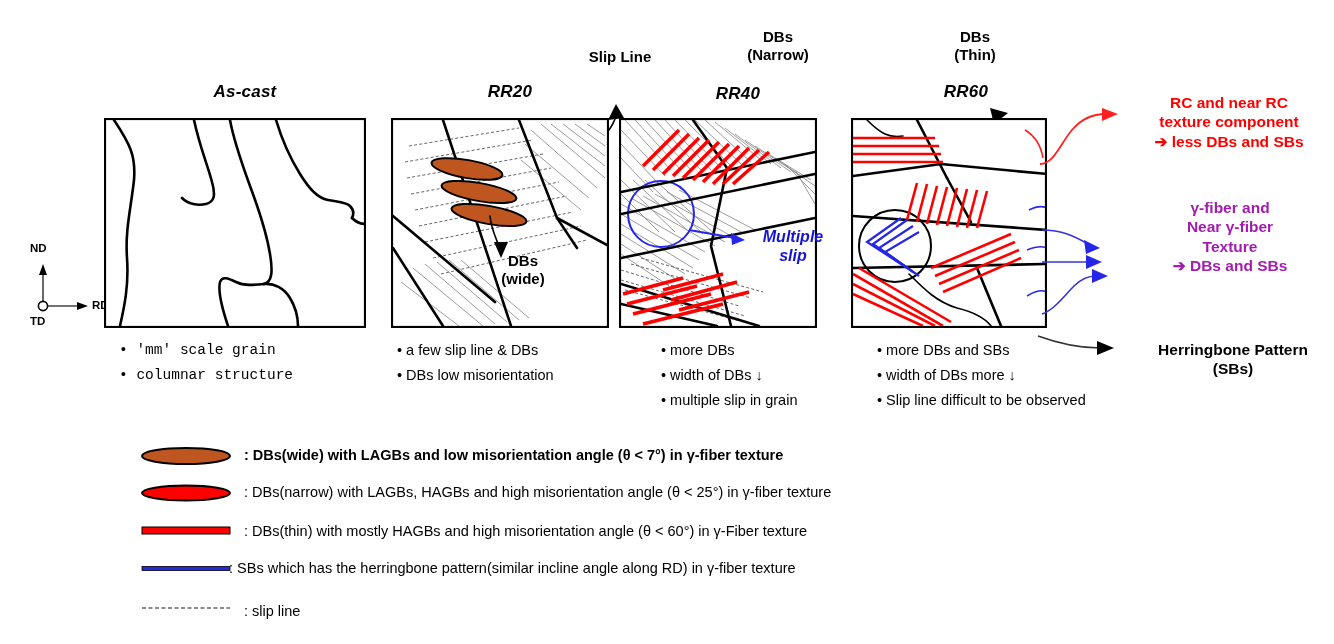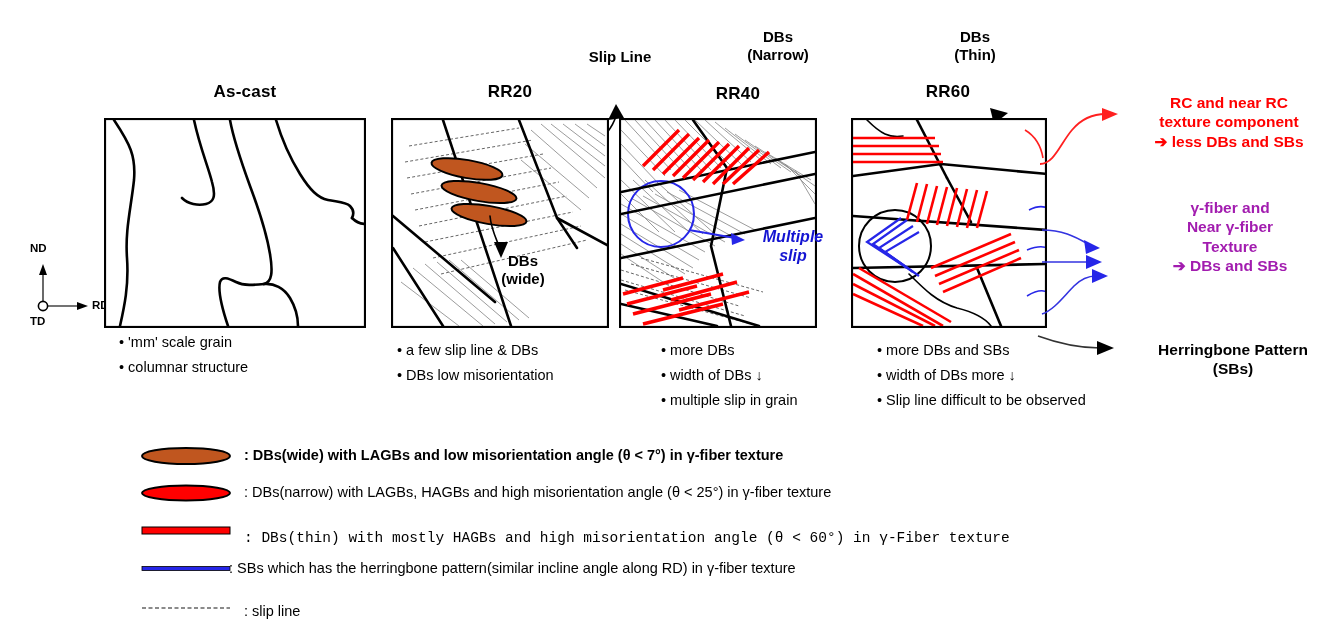--- a/index.html
+++ b/index.html
@@ -3,21 +3,21 @@
 <meta charset="utf-8">
 <style>
   html,body{margin:0;padding:0;}
   body{
     width:1334px;height:644px;background:#fff;
     font-family:"Liberation Sans", sans-serif;
     color:#000;overflow:hidden;position:relative;
   }
   .abs{position:absolute;}
   .panel-title{
-    font-size:17px;font-weight:bold;text-align:center;
+    font-size:17px;font-weight:bold;font-style:italic;text-align:center;
     letter-spacing:.2px;white-space:nowrap;
   }
   .callout{
     font-size:15px;font-weight:bold;text-align:center;line-height:1.18;white-space:pre-line;
   }
   .bullets{font-size:14.5px;line-height:1.72;white-space:pre-line;}
   .legend-text{font-size:14.5px;white-space:nowrap;}
   .side-note{font-weight:bold;font-size:15.5px;line-height:1.25;text-align:center;white-space:pre-line;}
   .axis-lbl{font-size:11.5px;font-weight:bold;}
   svg{display:block;}
@@ -46,21 +46,21 @@
     <circle cx="25" cy="62" r="4.6" fill="#fff" stroke="#000" stroke-width="1.6"></circle>
   </svg>
   <span class="abs axis-lbl" style="left:12px;top:-2px;">ND</span>
   <span class="abs axis-lbl" style="left:74px;top:55px;">RD</span>
   <span class="abs axis-lbl" style="left:12px;top:71px;">TD</span>
 </div>
 
 <div class="abs panel-title" style="left:155px;top:82px;width:180px;">As-cast</div>
 <div class="abs panel-title" style="left:440px;top:82px;width:140px;">RR20</div>
 <div class="abs panel-title" style="left:668px;top:84px;width:140px;">RR40</div>
-<div class="abs panel-title" style="left:878px;top:82px;width:140px;">RR60</div>
+<div class="abs panel-title" style="left:896px;top:82px;width:140px;">RR60</div>
 
 <div class="abs callout" style="left:540px;top:48px;width:160px;">Slip Line</div>
 <div class="abs callout" style="left:718px;top:28px;width:120px;">DBs
 (Narrow)</div>
 <div class="abs callout" style="left:920px;top:28px;width:110px;">DBs
 (Thin)</div>
 
 <svg class="abs" width="520" height="120" viewBox="0 0 520 120" style="left:560px;top:60px;">
   <path d="M44,118 C46,102 34,96 40,84 C44,74 52,70 56,56" class="gb-thin" stroke-width="1.3"></path>
   <polygon points="56,44 48,60 64,58" fill="#000"></polygon>
@@ -335,21 +335,21 @@
 <div class="abs side-note" style="left:1122px;top:93px;width:214px;color:#FF0000;">RC and near RC
 texture component
 ➔ less DBs and SBs</div>
 <div class="abs side-note" style="left:1130px;top:198px;width:200px;color:#a21caf;">γ-fiber and
 Near γ-fiber
 Texture
 ➔ DBs and SBs</div>
 <div class="abs side-note" style="left:1118px;top:340px;width:230px;color:#000;">Herringbone Pattern
 (SBs)</div>
 
-<div class="abs bullets" style="left:119px;top:330px;width:250px;">• 'mm' scale grain
+<div class="abs bullets" style="left:119px;top:338px;width:250px;font-family:Liberation Mono, monospace;">• 'mm' scale grain
 • columnar structure</div>
 <div class="abs bullets" style="left:397px;top:338px;width:250px;">• a few slip line &amp; DBs
 • DBs low misorientation</div>
 <div class="abs bullets" style="left:625px;top:338px;width:220px;margin-left:36px;">• more DBs
 • width of DBs ↓
 • multiple slip in grain</div>
 <div class="abs bullets" style="left:857px;top:338px;width:330px;margin-left:20px;">• more DBs and SBs
 • width of DBs more ↓
 • Slip line difficult to be observed</div>
 
@@ -366,21 +366,21 @@
     <svg class="abs" width="92" height="26" viewBox="0 0 92 26" style="left:0;top:0;">
       <ellipse class="ell-r" cx="46" cy="13" rx="44" ry="7.5"></ellipse>
     </svg>
     <span class="abs legend-text" style="left:104px;top:4px;">: DBs(narrow) with LAGBs, HAGBs and high misorientation angle (θ &lt; 25°) in γ-fiber texture</span>
   </div>
 
   <div class="abs" style="left:0;top:75px;height:26px;">
     <svg class="abs" width="92" height="26" viewBox="0 0 92 26" style="left:0;top:0;">
       <rect x="2" y="9" width="88" height="7" fill="#FF0000" stroke="#000" stroke-width="1"></rect>
     </svg>
-    <span class="abs legend-text" style="left:104px;top:12px;font-family:Liberation Mono, monospace;">: DBs(thin) with mostly HAGBs and high misorientation angle (θ &lt; 60°) in γ-Fiber texture</span>
+    <span class="abs legend-text" style="left:104px;top:5px;">: DBs(thin) with mostly HAGBs and high misorientation angle (θ &lt; 60°) in γ-Fiber texture</span>
   </div>
 
   <div class="abs" style="left:0;top:113px;height:26px;">
     <svg class="abs" width="92" height="26" viewBox="0 0 92 26" style="left:0;top:0;">
       <rect x="2" y="10.5" width="88" height="4" fill="#2626E8" stroke="#000" stroke-width="0.8"></rect>
     </svg>
     <span class="abs legend-text" style="left:89px;top:4px;">: SBs which has the herringbone pattern(similar incline angle along RD) in γ-fiber texture</span>
   </div>
 
   <div class="abs" style="left:0;top:152px;height:26px;">

